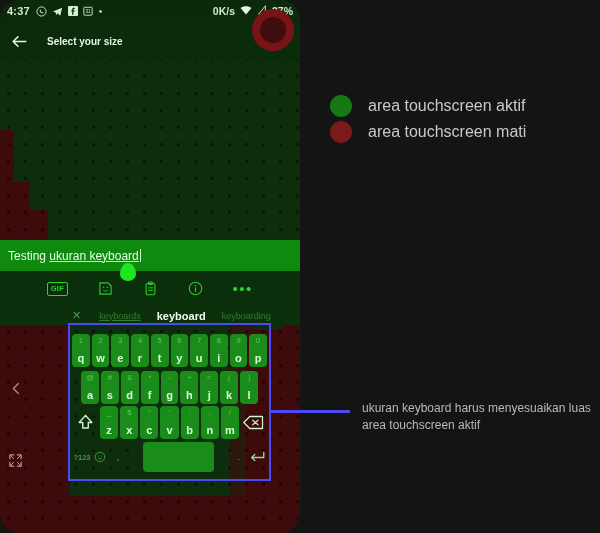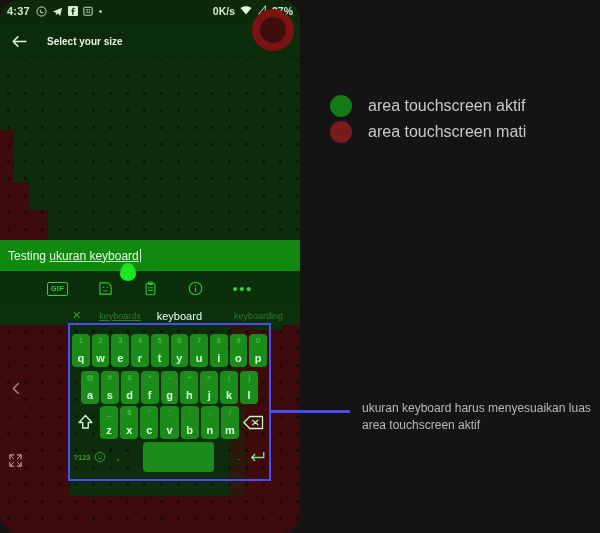--- a/index.html
+++ b/index.html
@@ -89,22 +89,22 @@
   .dots3 { color: #2ed42e; font-size: 15px; letter-spacing: 1.5px; line-height: 8px; }
 
   
   .suggestbar {
     position: absolute; left: 0; top: 306px; width: 300px; height: 19px;
     display: flex; align-items: center; z-index: 7; background: #0c300c;
   }
   .sg-close { color: #4a9a4a; font-size: 11px; margin-left: 72px; }
   .sg { font-size: 9px; color: #2f7d2f; }
   .sg.s1 { margin-left: 18px; text-decoration: underline; }
-  .sg.mid { color: #ecffec; font-size: 11px; font-weight: 400; margin-left: 16px; }
-  .sg.s3 { margin-left: 32px; }
+  .sg.mid { color: #ecffec; font-size: 11px; font-weight: 700; margin-left: 16px; }
+  .sg.s3 { margin-left: 16px; }
 
   
   .keyboard {
     position: absolute; left: 68px; top: 325px; width: 203px; height: 155px; z-index: 7;
   }
   .kbrow { position: absolute; left: 0; width: 203px; display: flex; align-items: center; }
   .kbrow.r1 { top: 9px;  padding: 0 4px; gap: 2px; }
   .kbrow.r2 { top: 46px; padding: 0 13px; gap: 2px; }
   .kbrow.r3 { top: 81px; padding: 0 4px; gap: 2px; }
   .kbrow.r4 { top: 117px; padding: 0 5px; }

